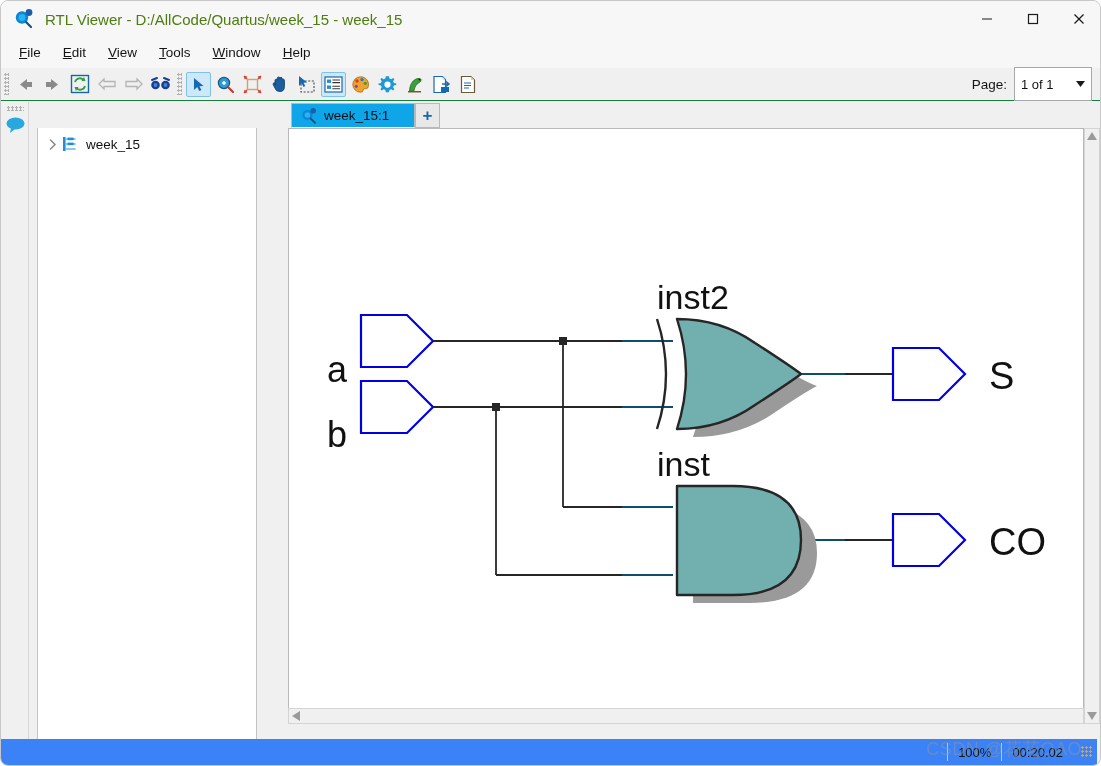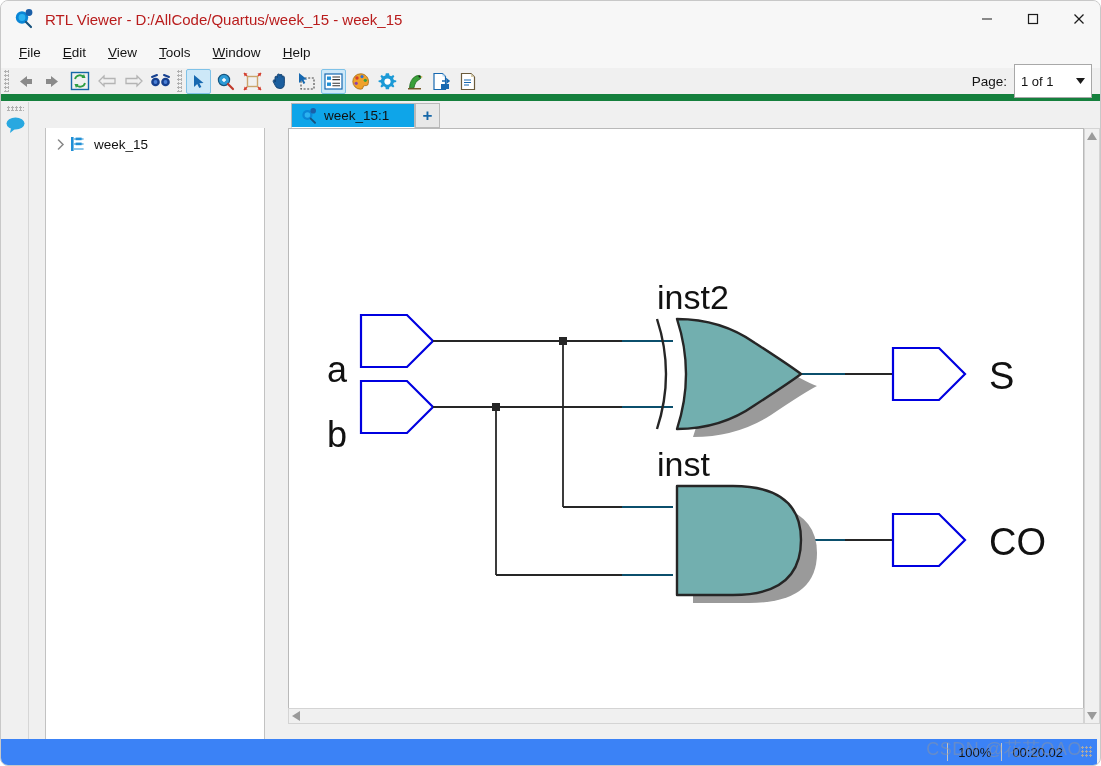--- a/index.html
+++ b/index.html
@@ -25,21 +25,21 @@
     width: 1101px; height: 36px;
     background: #f7f7f7;
     display: flex; align-items: center;
   }
   #title-icon {
     width: 22px; height: 22px; margin-left: 12px; position: relative; flex: none;
   }
   #title-text {
     margin-left: 10px;
     font-size: 15px;
-    color: #b91c1c;
+    color: #4d7c0f;
     white-space: nowrap;
   }
   .winbtns { margin-left: auto; display: flex; height: 36px; }
   .winbtn {
     width: 46px; height: 36px;
     display: flex; align-items: center; justify-content: center;
     color: #1c1c1c;
   }
   .winbtn svg { display: block; }
 
@@ -72,21 +72,21 @@
     outline: none;
   }
   #search-input::placeholder { color: #6f6f6f; }
   #globe-icon { width: 20px; height: 20px; margin-left: 5px; position: relative; }
 
   
   #toolbar {
     position: absolute; left: 0; top: 67px;
     width: 1101px; height: 33px;
     background: #f0f0f0;
-    border-bottom: 7px solid #15803d;
+    border-bottom: 1px solid #15803d;
     display: flex; align-items: center;
   }
   .grip {
     width: 5px; height: 22px; margin: 0 3px;
     background-image: radial-gradient(circle at 1.5px 1.5px, #b0b0b0 1px, transparent 1.2px);
     background-size: 3px 4px;
     flex: none;
   }
   .tb-btn {
     width: 25px; height: 25px; margin: 0 1px;
@@ -132,21 +132,21 @@
     height: 26px; width: 256px;
     display: flex; align-items: center;
     background: #f0f0f0;
     border-bottom: 1px solid #cfcfcf;
   }
   #nav-title { font-size: 13.5px; color: #111; margin-left: 6px; }
   #nav-hdr-btns { margin-left: auto; display: flex; align-items: center; gap: 3px; margin-right: 5px; }
   .nav-hbtn { width: 17px; height: 17px; display: flex; align-items: center; justify-content: center; }
   .nav-hbtn.pinned { background: #cde8f8; border: 1px solid #7fc2e8; }
   #nav-tree {
-    position: absolute; left: 16px; top: 26px;
+    position: absolute; left: 8px; top: 26px;
     width: 220px; height: 613px;
     background: #ffffff;
     border: 1px solid #c2c2c2;
     border-top: none;
   }
   #tree-row { display: flex; align-items: center; height: 22px; padding-left: 8px; margin-top: 5px; }
   #tree-chevron { width: 14px; height: 14px; display: flex; align-items: center; justify-content: center; }
   #tree-icon { width: 18px; height: 16px; margin-left: 2px; position: relative; }
   #tree-label { font-size: 13.5px; color: #111; margin-left: 6px; }
 

